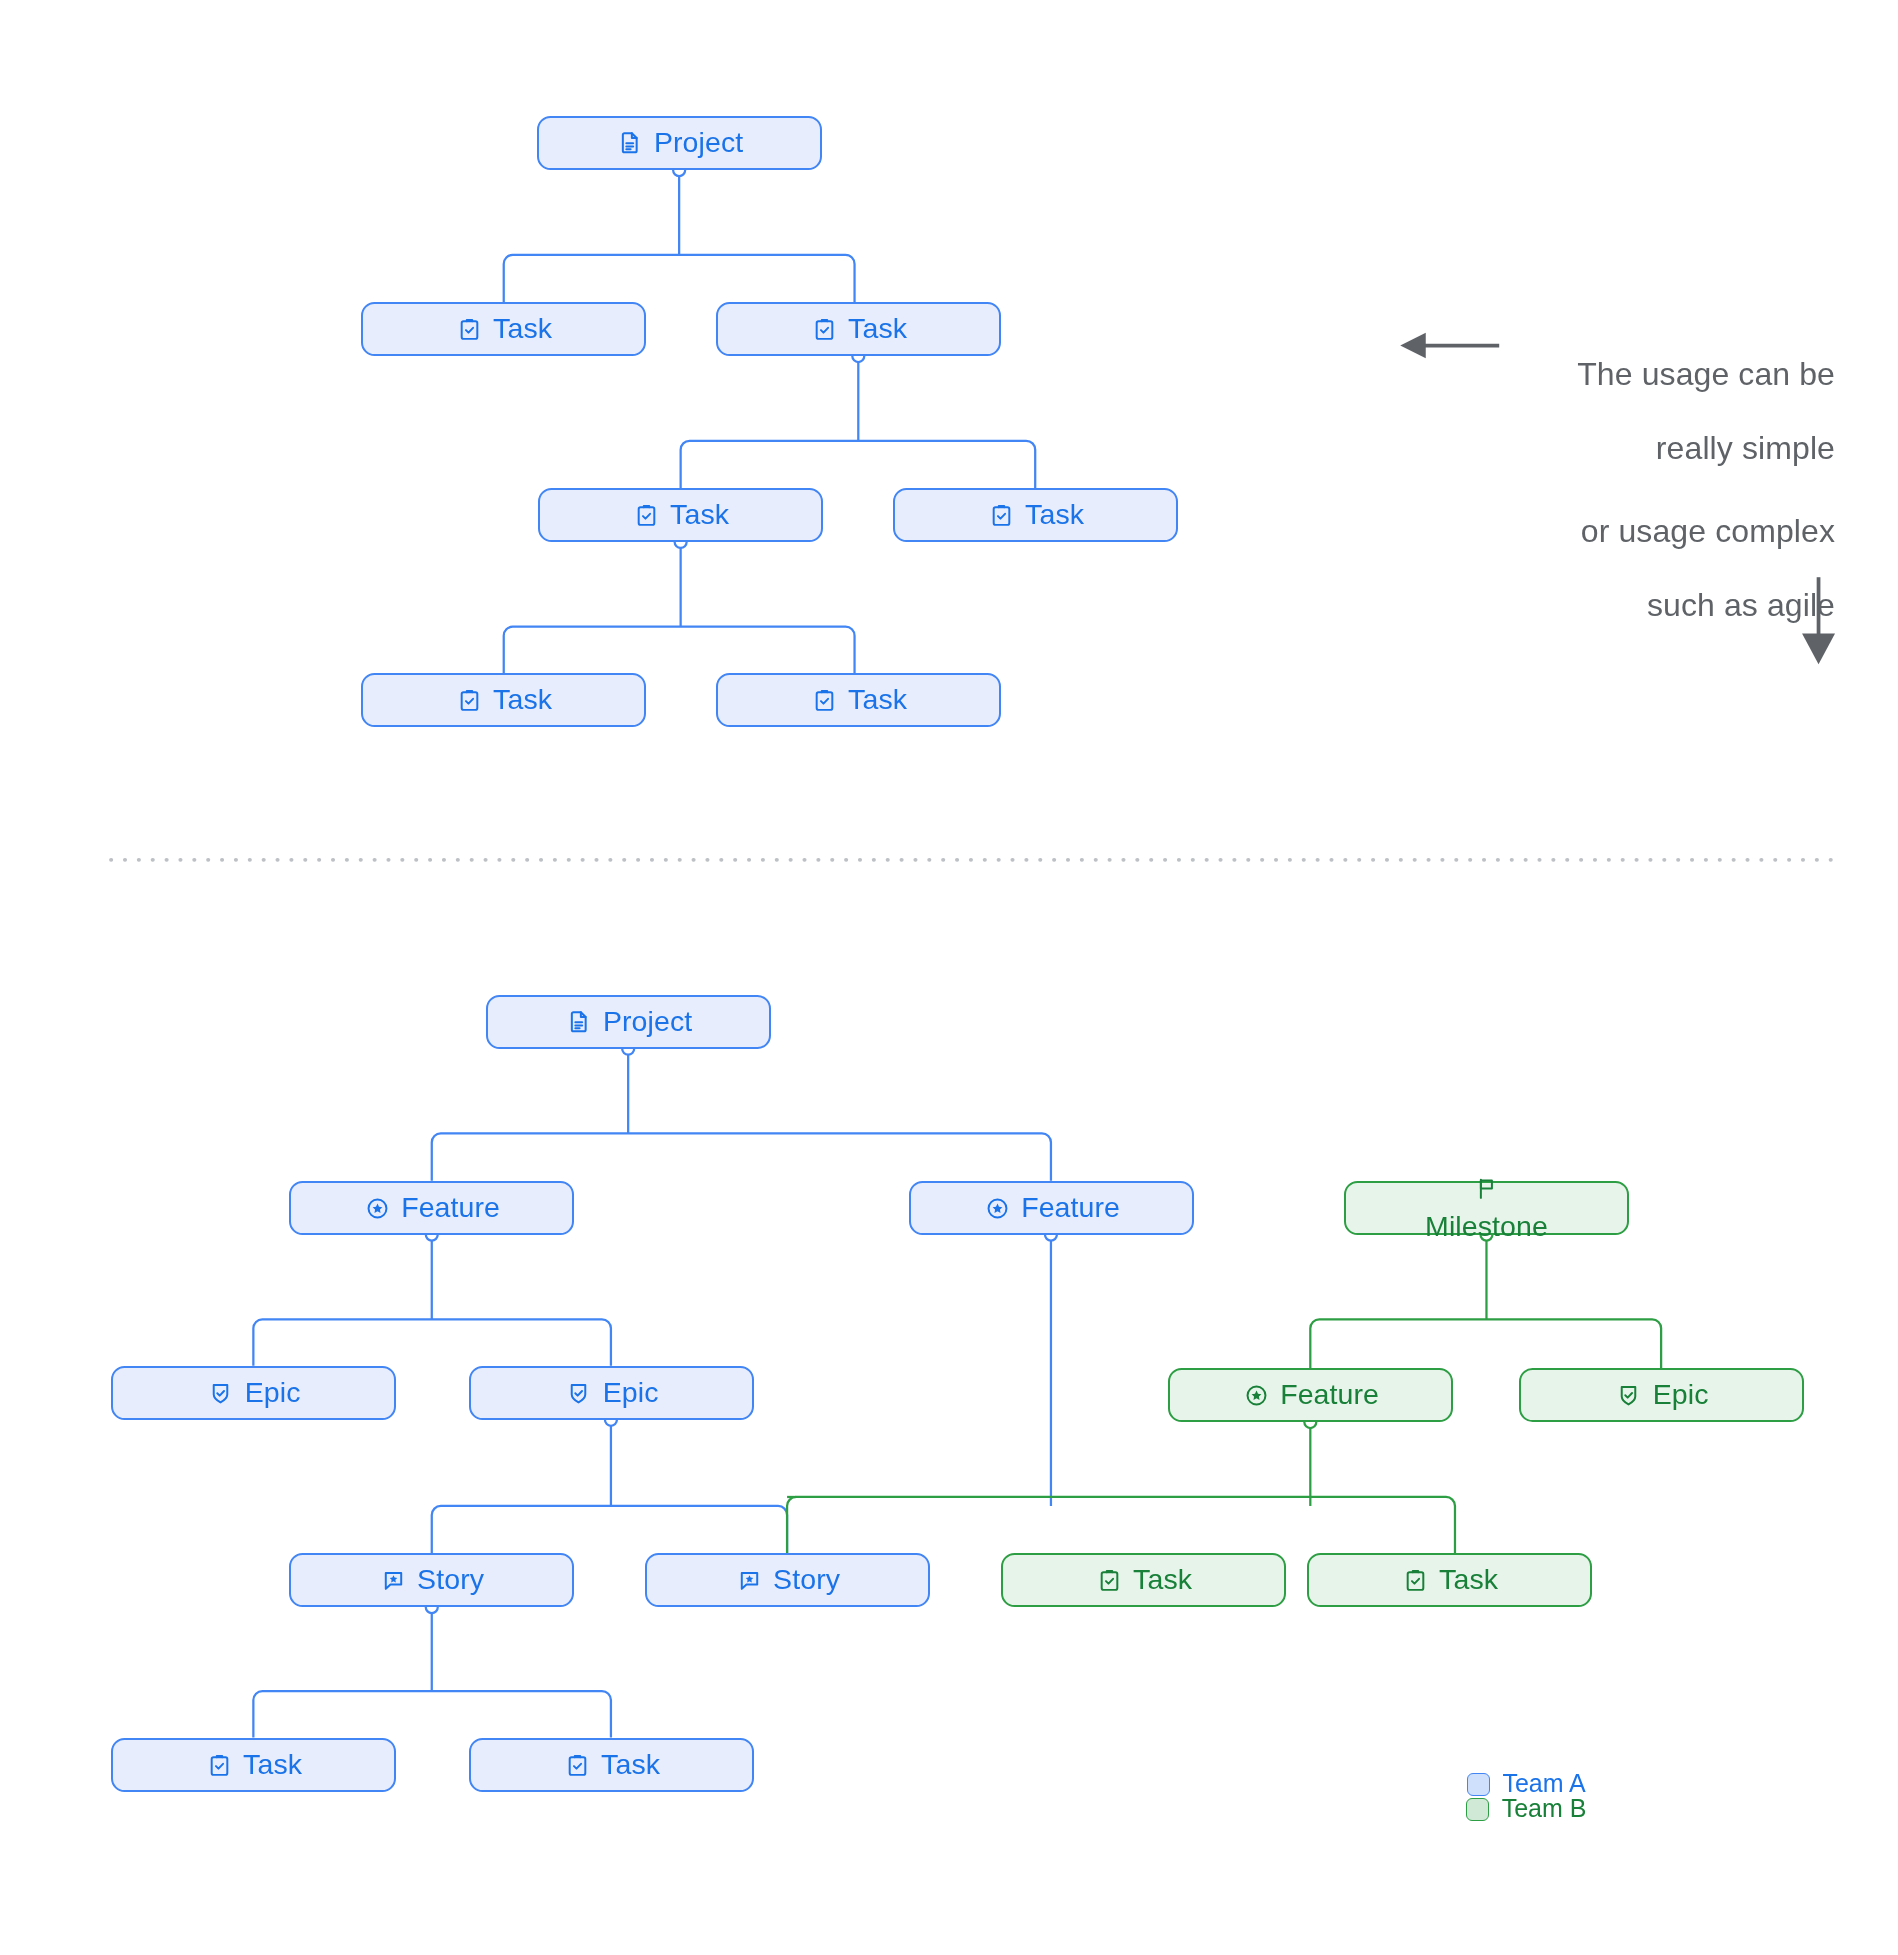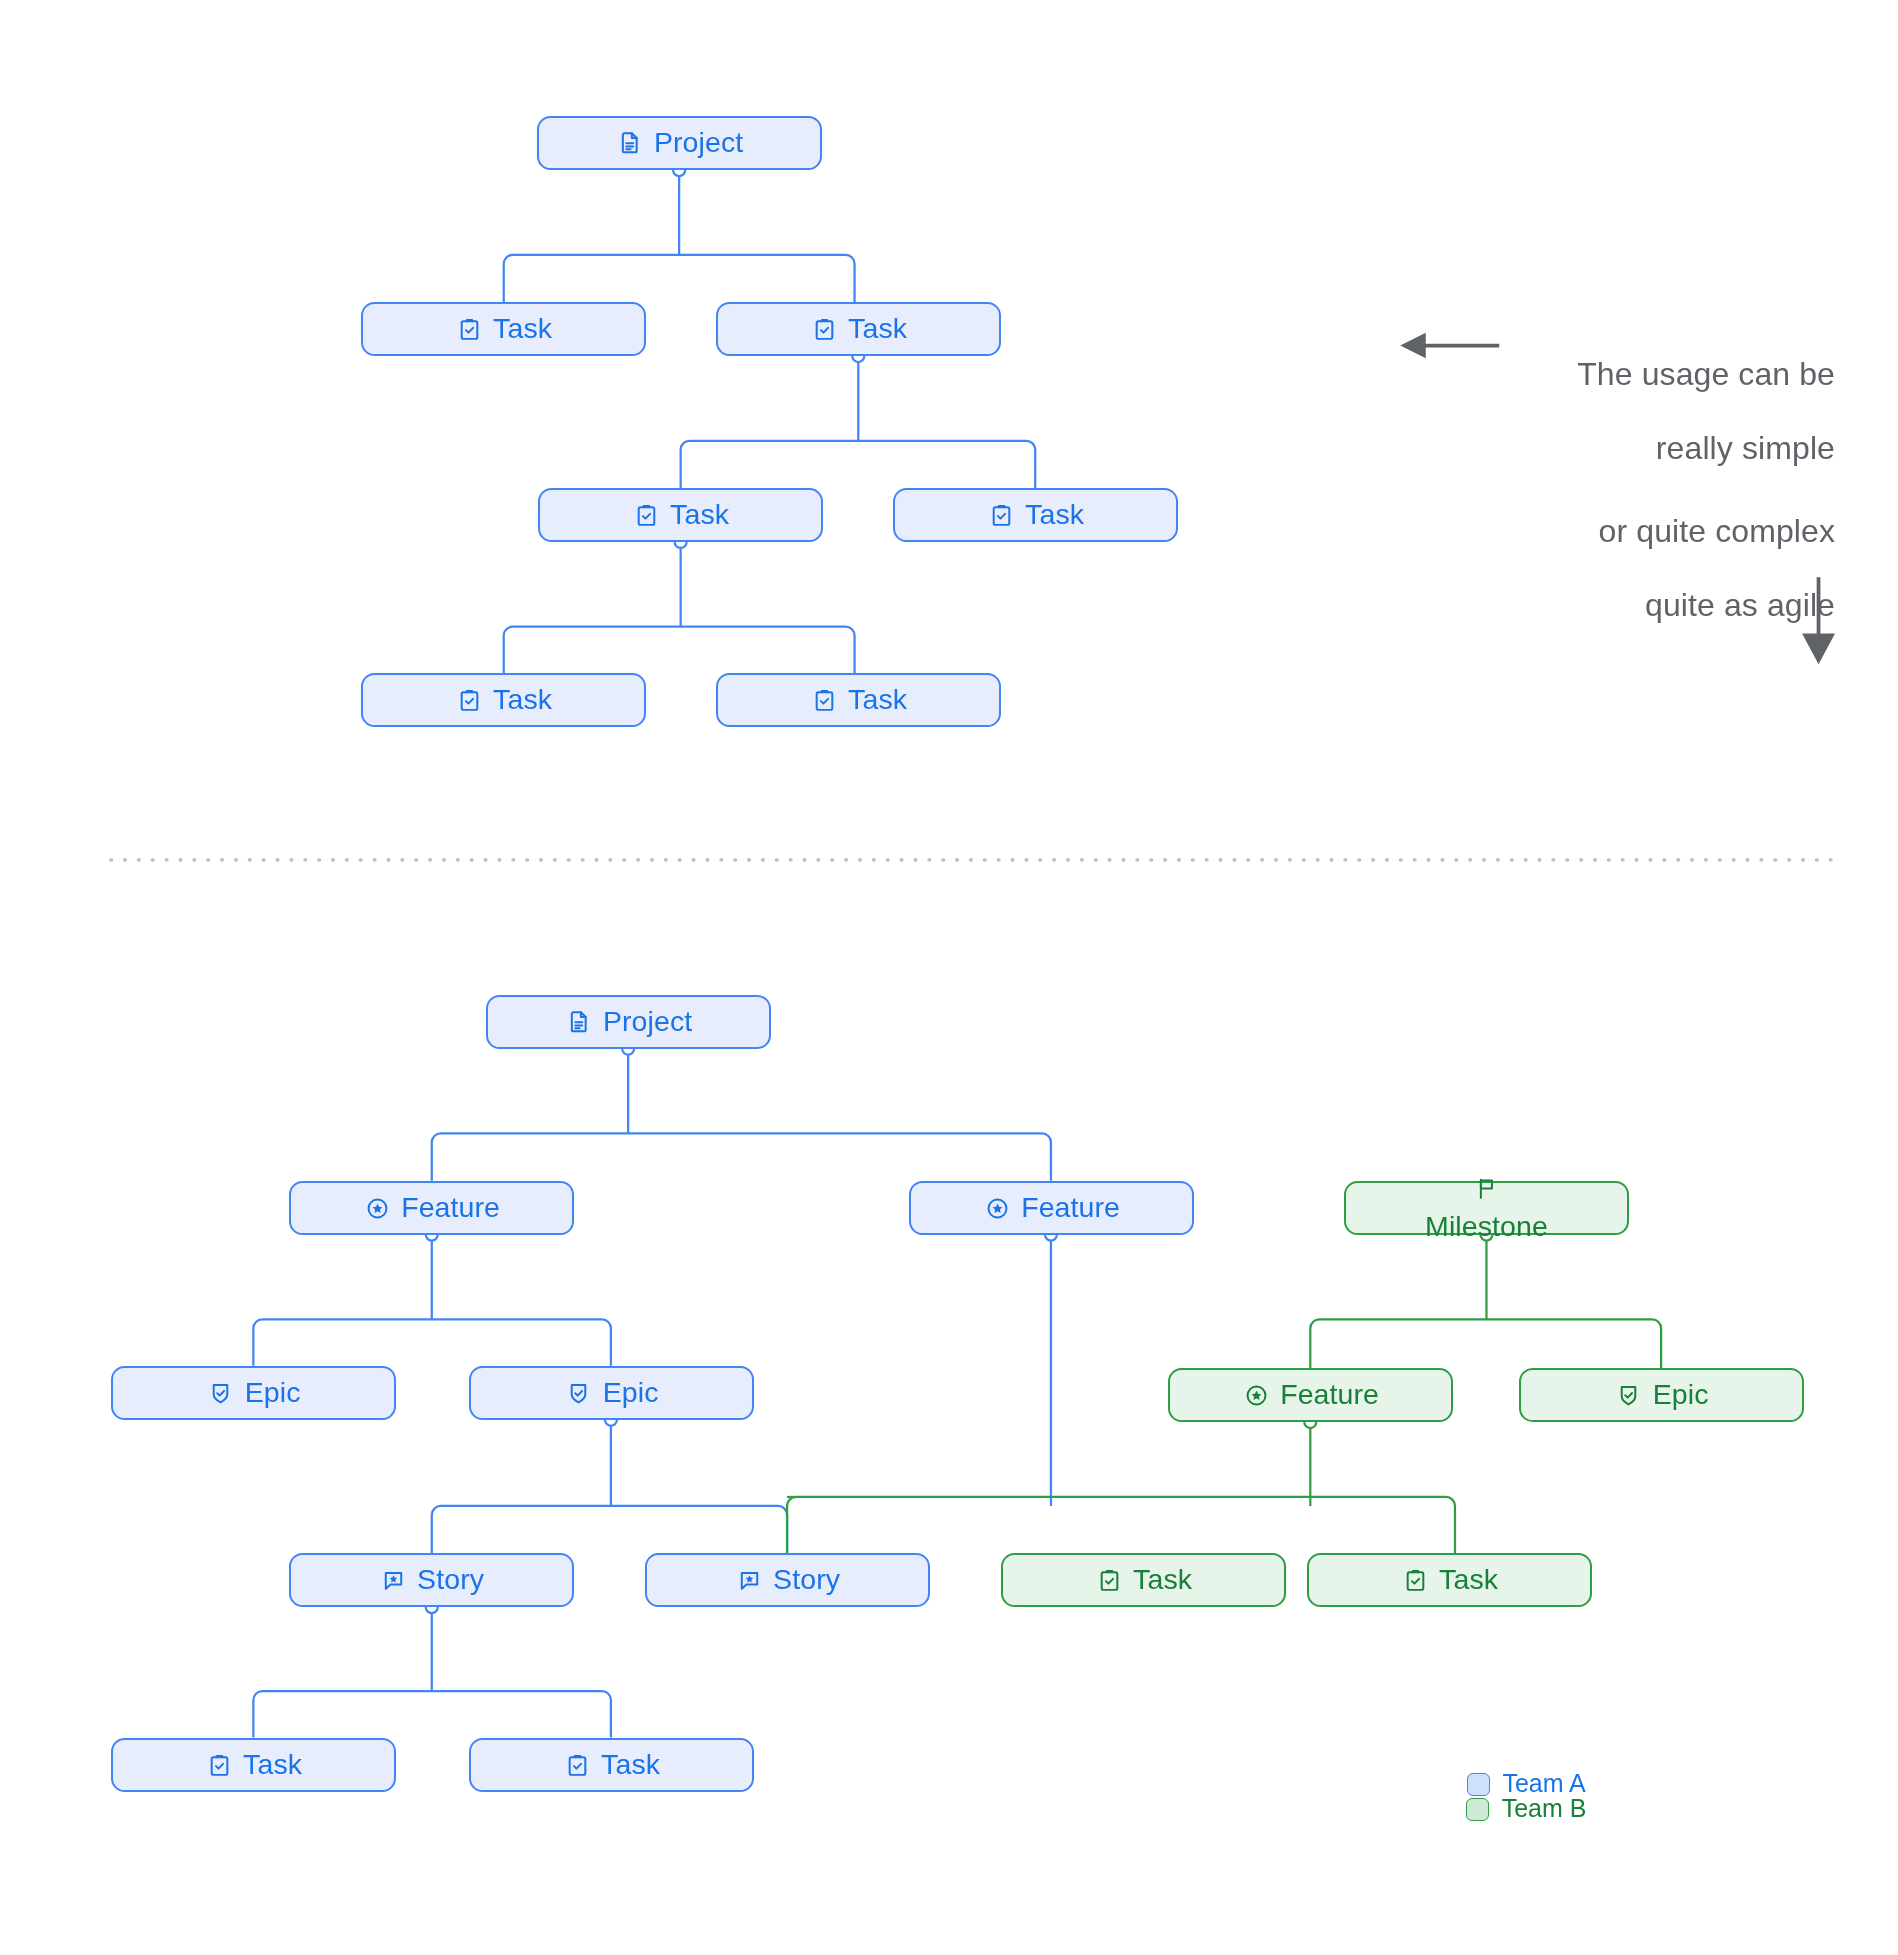--- a/index.html
+++ b/index.html
@@ -201,22 +201,22 @@
           <path d="M8.6 12.6l2.4 2.4 4.4-4.6"></path>
       </svg>
     </span>
     <span class="lbl">Task</span>
   </div>
 
   <div class="annot" style="left:1489px;top:319px;width:346px;">
     <span class="ln">The usage can be</span>
     <span class="ln">really simple</span>
     <span class="gap"></span>
-    <span class="ln">or quite complex</span>
-    <span class="ln">quite as agile</span>
+    <span class="ln">or usage complex</span>
+    <span class="ln">such as agile</span>
   </div>
 
   <div class="node blue" style="left:486px;top:995px;width:285px;height:54px;">
     <span class="ico">
       <svg width="25.5" height="25.5" viewBox="0 0 24 24" fill="none" stroke="#1a73e8" stroke-width="1.9" stroke-linecap="round" stroke-linejoin="round">
         <path d="M14 3H7a1.5 1.5 0 0 0-1.5 1.5v15A1.5 1.5 0 0 0 7 21h10a1.5 1.5 0 0 0 1.5-1.5V7.5z"></path>
         <path d="M14 3v4.5h4.5"></path>
           <path d="M8.8 12.5h6.4"></path>
           <path d="M8.8 15.6h6.4"></path>
           <path d="M8.8 18.1h4"></path>

